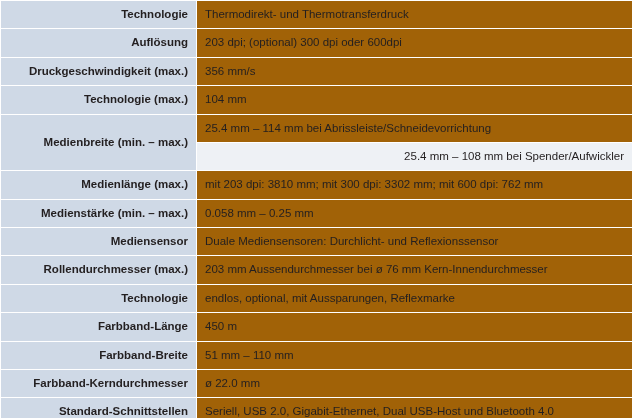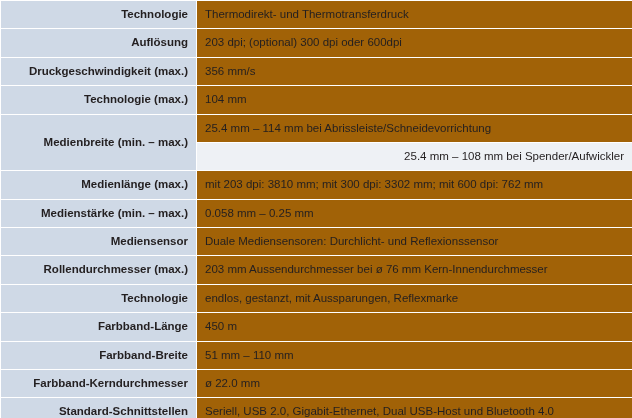--- a/index.html
+++ b/index.html
@@ -85,21 +85,21 @@
       <tr>
         <td class="label">Mediensensor</td>
         <td class="value">Duale Mediensensoren: Durchlicht- und Reflexionssensor</td>
       </tr>
       <tr>
         <td class="label">Rollendurchmesser (max.)</td>
         <td class="value">203 mm Aussendurchmesser bei ø 76 mm Kern-Innendurchmesser</td>
       </tr>
       <tr>
         <td class="label">Technologie</td>
-        <td class="value">endlos, gestanzt, mit Aussparungen, Reflexmarke</td>
+        <td class="value">endlos, optional, mit Aussparungen, Reflexmarke</td>
       </tr>
       <tr>
         <td class="label">Farbband-Länge</td>
         <td class="value">450 m</td>
       </tr>
       <tr>
         <td class="label">Farbband-Breite</td>
         <td class="value">51 mm – 110 mm</td>
       </tr>
       <tr>

